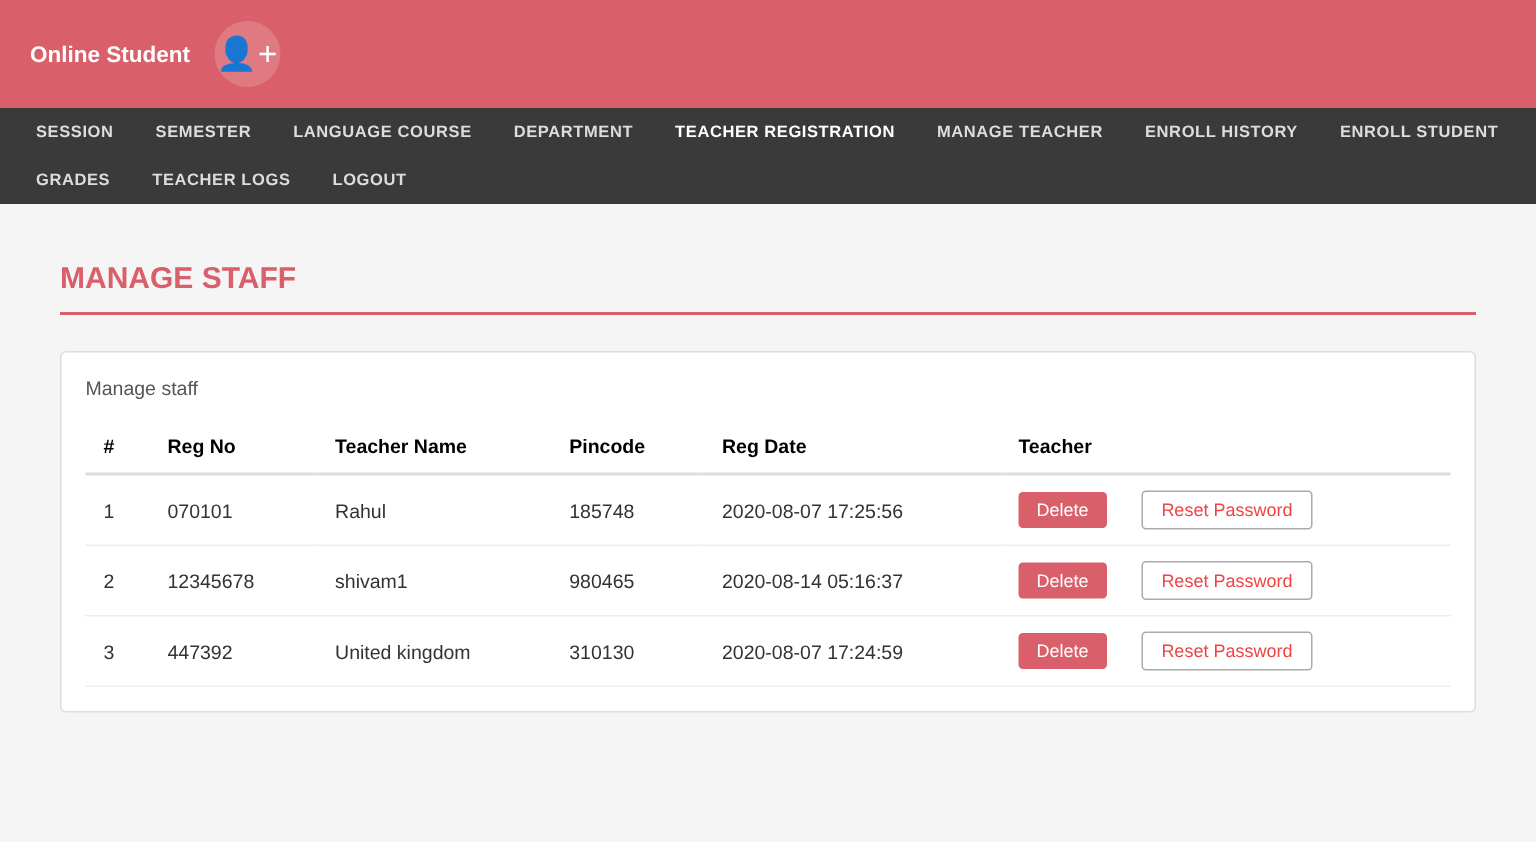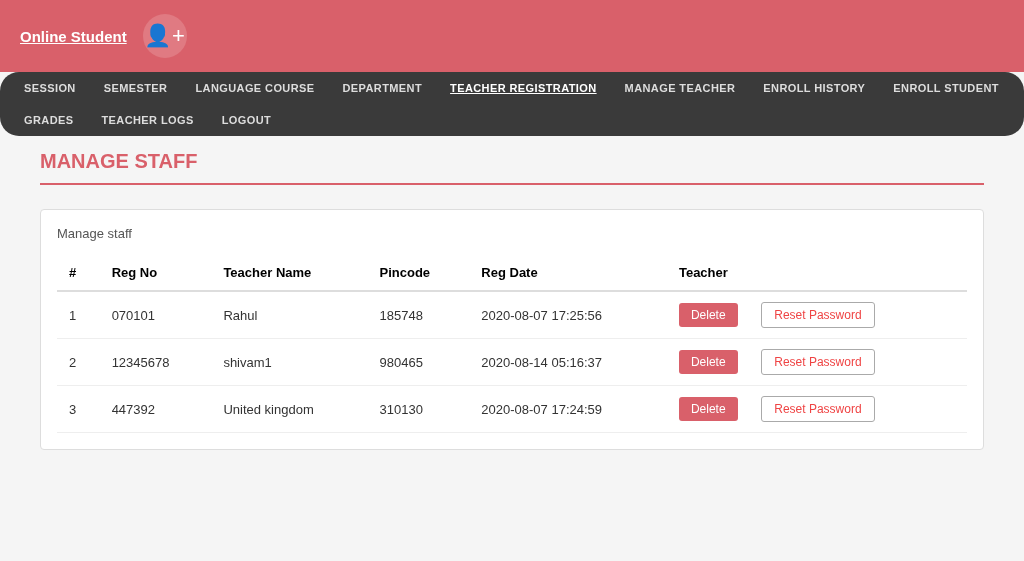--- a/index.html
+++ b/index.html
@@ -11,61 +11,58 @@
       padding: 14px 20px;
       display: flex;
       align-items: center;
       gap: 16px;
     }
     .header-title {
       color: #fff;
       font-size: 15px;
       font-weight: bold;
       line-height: 1.4;
-      text-decoration: underline;
     }
     .header-icon {
       background-color: #e07a82;
       border-radius: 50%;
       width: 44px;
       height: 44px;
       display: flex;
       align-items: center;
       justify-content: center;
       color: #fff;
       font-size: 22px;
     }
 
     
     .nav {
       background-color: #3a3a3a;
       padding: 0 10px;
-      border-radius: 19px;
     }
     .nav-row {
       display: flex;
       flex-wrap: wrap;
     }
     .nav-item {
       color: #ddd;
       padding: 10px 14px;
       font-size: 11px;
       font-weight: bold;
       cursor: pointer;
       text-transform: uppercase;
       letter-spacing: 0.4px;
     }
     .nav-item.active {
       color: #fff;
-      text-decoration: underline;
     }
 
     
     .content {
-      padding: 14px 40px;
+      padding: 39px 40px;
     }
     .page-title {
       color: #d9606a;
       font-size: 20px;
       font-weight: bold;
       text-transform: uppercase;
       margin-bottom: 10px;
     }
     .divider {
       border: none;

